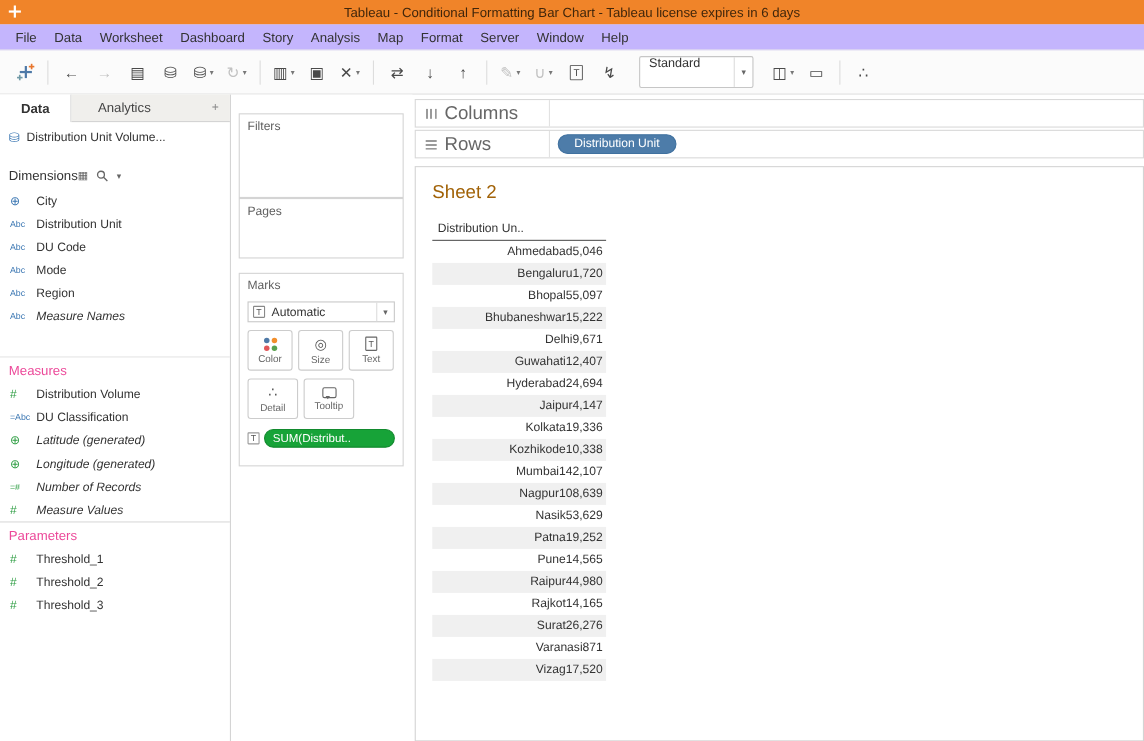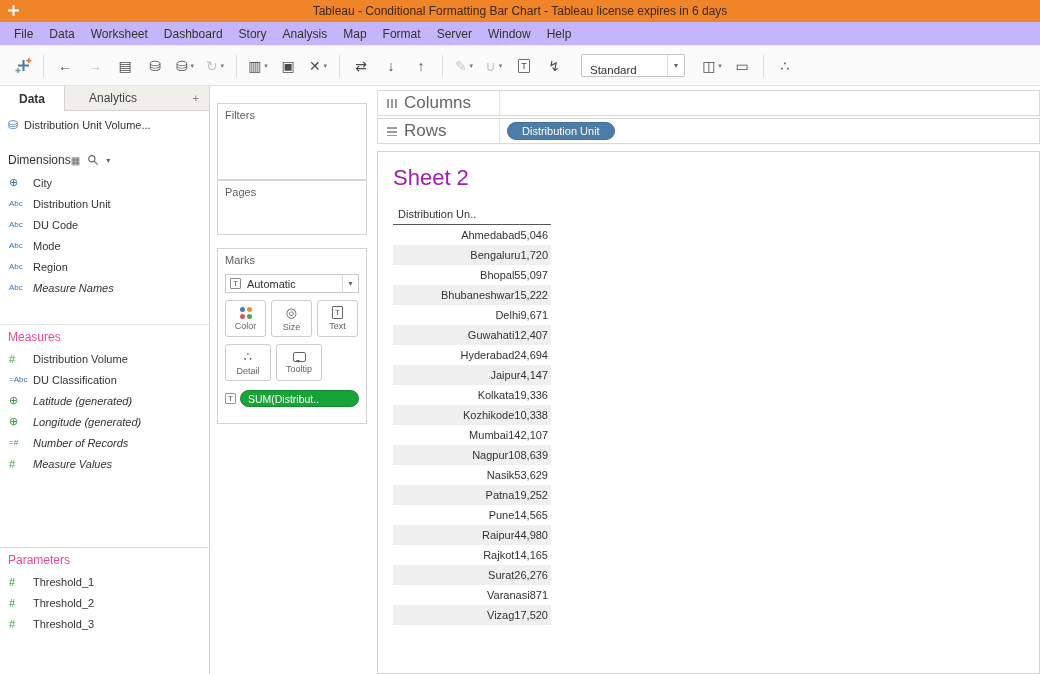--- a/index.html
+++ b/index.html
@@ -15,21 +15,21 @@
 
 .toolbar{height:40px;display:flex;align-items:center;padding:0 8px;border-bottom:1px solid #e2e2e2;background:#fbfbfb}
 .tb-group{display:flex;align-items:center}
 .tb-item{display:inline-flex;align-items:center;justify-content:center;min-width:24px;height:26px;margin:0 3px;border-radius:2px;color:#4a4a4a;font-size:14px}
 .tb-item.disabled{color:#c2c2c2}
 .tb-item .caret{display:none;font-size:7px;color:#777;margin-left:3px}
 .tb-item.has-caret .caret{display:inline}
 .tb-item.divider{min-width:0;width:1px;height:22px;background:#ddd;margin:0 6px;border-radius:0}
 .tb-item.boxed .glyph{border:1px solid #6f6f6f;font-size:9px;line-height:10px;padding:1px 2px;border-radius:1px}
 .logo-btn{margin-right:2px}
-.fit-combo{display:inline-flex;align-items:flex-end;height:23px;border:1px solid #c6c6c6;border-radius:2px;background:#fff;margin:0 12px;width:104px}
+.fit-combo{display:inline-flex;align-items:flex-start;height:29px;border:1px solid #c6c6c6;border-radius:2px;background:#fff;margin:0 12px;width:104px}
 .fit-label{flex:1;font-size:11.5px;padding-left:8px;color:#333}
 .fit-caret{width:17px;align-self:stretch;display:flex;align-items:center;justify-content:center;font-size:8px;color:#666;border-left:1px solid #ddd}
 
 .main{display:flex;height:588px}
 
 .sidebar{width:210px;border-right:1px solid #d4d4d4;display:flex;flex-direction:column;background:#fff}
 .side-tabs{display:flex;height:25px}
 .tab{display:flex;align-items:center;font-size:12px;color:#333}
 .tab.active{padding:0 19px;background:#fff;border-right:1px solid #d4d4d4;font-weight:700}
 .tab.inactive{flex:1;background:#f0efec;border-bottom:1px solid #d4d4d4;justify-content:space-between;padding:0 10px 0 24px;color:#444}
@@ -44,21 +44,21 @@
 .hdr-caret{font-size:8px}
 .frow{display:flex;align-items:center;height:21px;padding-left:9px}
 .ficon{width:24px;font-size:11px;flex-shrink:0}
 .frow.small .ficon{font-size:8px}
 .frow.c-blue .ficon{color:var(--dim-blue,#3a76b2)}
 .frow.c-green .ficon{color:var(--measure-green,#2f9e44)}
 .flabel{font-size:11px;color:#333;white-space:nowrap}
 .frow.italic .flabel{font-style:italic}
 .sec-title2{font-size:12px;color:#ec4899;padding:5px 8px 4px}
 .measures-sec{margin-top:26px;border-top:1px solid #e5e5e5}
-.params-sec{margin-top:73px;border-top:1px solid #d9d9d9}
+.params-sec{border-top:1px solid #d9d9d9}
 
 .cards-col{width:165px;padding:4px 8px 0 7px;background:#fff}
 .card{border:1px solid #d4d4d4;background:#fff}
 .card-label{display:block;font-size:11px;color:#5f5f5f;padding:5px 7px}
 .pages-card{height:55px}
 .filters-card{height:77px;margin-top:13px}
 .marks-card{margin-top:13px;padding-bottom:16px}
 .mark-type{height:19px;border:1px solid #c9c9c9;margin:3px 7px 0;display:flex;align-items:center;background:#fff}
 .mt-icon{font-size:8px;border:1px solid #8a8a8a;line-height:9px;padding:0 2px;margin-left:4px;color:#555;border-radius:1px}
 .mt-label{flex:1;font-size:11px;color:#333;margin-left:6px}
@@ -85,21 +85,21 @@
 
 .right{flex:1;display:flex;flex-direction:column;padding:4px 0 0 2px}
 .shelf{height:26px;border:1px solid #d9d9d9;margin-bottom:2px;display:flex;align-items:center;background:#fff}
 .shelf-label-area{width:122px;display:flex;align-items:center;gap:7px;padding-left:9px;height:100%;border-right:1px solid #e2e2e2}
 .shelf-icon{width:10px;height:9px;display:inline-block}
 .shelf-icon.colsi{background:repeating-linear-gradient(to right,#9a9a9a 0 2px,transparent 2px 4px)}
 .shelf-icon.rowsi{background:repeating-linear-gradient(to bottom,#9a9a9a 0 2px,transparent 2px 4px)}
 .shelf-label{font-size:17px;color:#666}
 .shelf-content{flex:1;display:flex;align-items:center;padding-left:7px}
 .sheet{flex:1;margin-top:5px;border:1px solid #d4d4d4;background:#fff;padding:13px 0 0 15px;overflow:hidden}
-.sheet-title{font-size:22px;color:#a21caf}
+.sheet-title{font-size:17px;color:#a16207}
 .ttable{width:158px;margin-top:15px;font-size:11px}
 .thead{padding:2px 2px 4px 5px;border-bottom:1px solid #565656;color:#333}
 .trow{display:flex;justify-content:flex-end;align-items:center;height:20px;padding:0 3px 0 5px}
 .tbody .trow:nth-child(even){background:#f0f0f0}
 .tcity,.tval{color:#333}
 .search-svg{display:block}
 </style>
 </head>
 <body>
 

